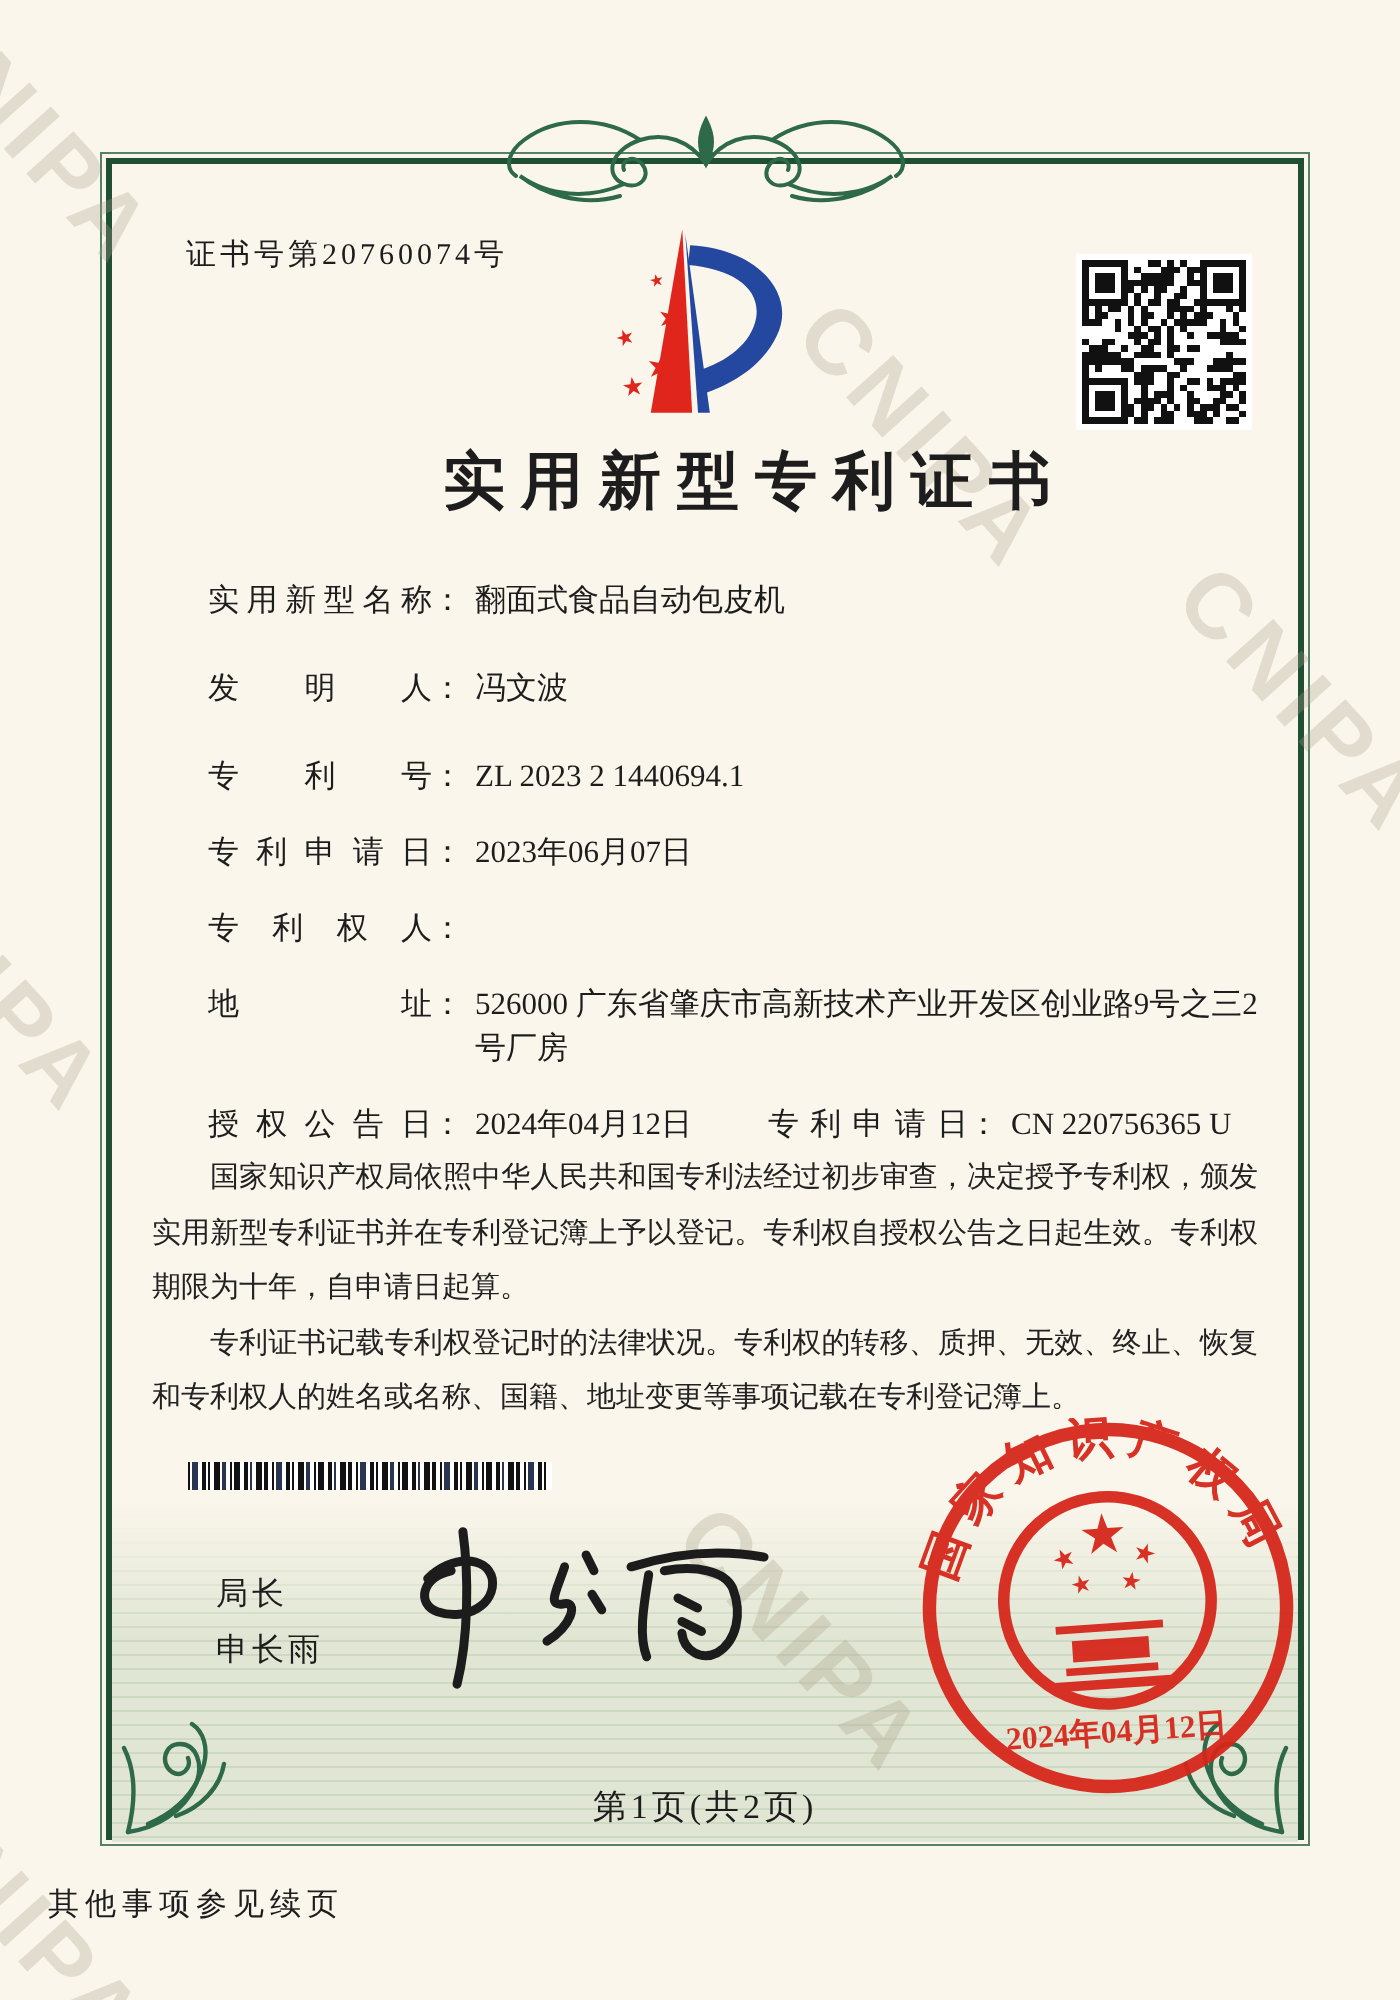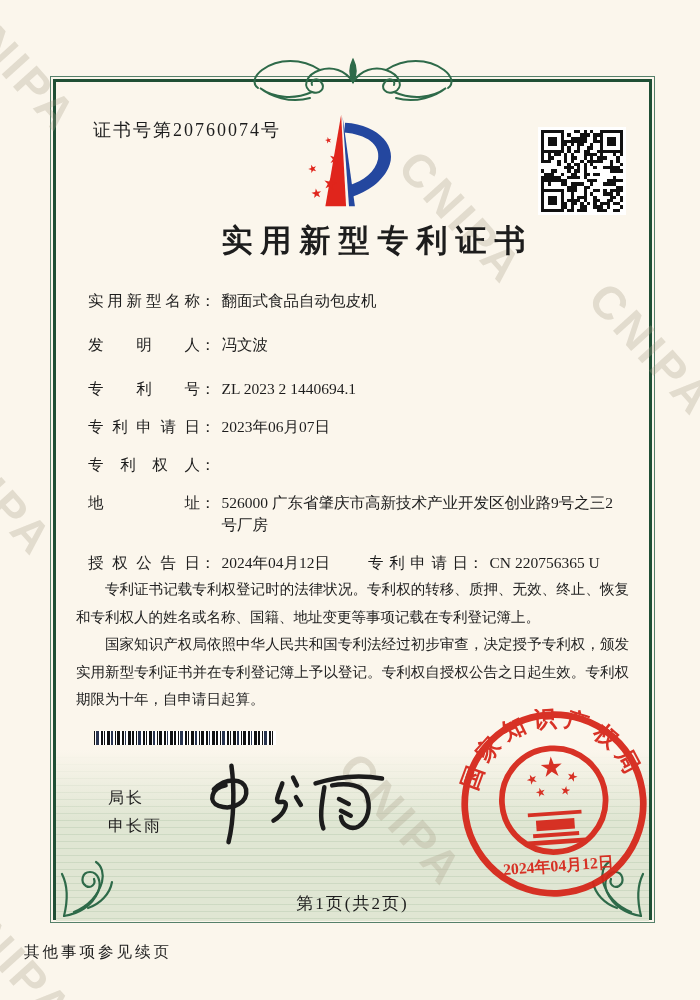--- a/index.html
+++ b/index.html
@@ -28,28 +28,28 @@
   
   .band{
     position:absolute;left:56px;top:750px;width:593px;height:171px;z-index:2;
     background:
       linear-gradient(to bottom, rgba(251,246,236,1) 0, rgba(251,246,236,0) 70px),
       repeating-linear-gradient(to bottom, rgba(110,150,110,0.16) 0 1px, rgba(0,0,0,0) 1px 7px),
       #e0e6d3;
   }
   .ornament{z-index:3;}
   .content{position:absolute;inset:0;z-index:6;}
-  .cert-no{position:absolute;left:93px;top:118px;font-size:18px;letter-spacing:2px;}
+  .cert-no{position:absolute;left:93px;top:118px;font-size:15px;letter-spacing:2px;}
   .logo{position:absolute;left:286px;top:110px;width:128px;height:106px;}
   .qr{position:absolute;left:538px;top:127px;width:82px;height:82px;background:#fff;padding:3px;}
   .title{
     position:absolute;left:50px;top:220px;width:655px;text-align:center;
     font-size:31px;font-weight:700;letter-spacing:8px;
   }
-  .fields{position:absolute;left:88px;top:290px;width:540px;font-size:15.5px;}
+  .fields{position:absolute;left:104px;top:290px;width:540px;font-size:15.5px;}
   .frow{display:flex;align-items:flex-start;line-height:22px;margin-bottom:22px;}
   .frow.tight{margin-bottom:16px;}
   .flabel{
     display:inline-block;width:112px;flex:0 0 112px;
     text-align:justify;text-align-last:justify;
   }
   .fcolon{flex:0 0 auto;margin-right:6px;}
   .fvalue{flex:1 1 auto;}
   .frow-double{display:flex;line-height:22px;}
   .fgroup2{display:flex;margin-left:38px;}
@@ -507,22 +507,22 @@
         <span>2024年04月12日</span>
       <span class="fgroup2">
         <span class="flabel">专利申请日</span>
           <span class="fcolon">：</span>
           <span>CN 220756365 U</span>
       </span>
     </div>
   </div>
 
   <div class="paras">
+    <p>国家知识产权局依照中华人民共和国专利法经过初步审查，决定授予专利权，颁发实用新型专利证书并在专利登记簿上予以登记。专利权自授权公告之日起生效。专利权期限为十年，自申请日起算。</p>
     <p>专利证书记载专利权登记时的法律状况。专利权的转移、质押、无效、终止、恢复和专利权人的姓名或名称、国籍、地址变更等事项记载在专利登记簿上。</p>
-    <p>国家知识产权局依照中华人民共和国专利法经过初步审查，决定授予专利权，颁发实用新型专利证书并在专利登记簿上予以登记。专利权自授权公告之日起生效。专利权期限为十年，自申请日起算。</p>
   </div>
 
   <svg class="barcode" id="barcode" viewBox="0 0 182 14" preserveAspectRatio="none">
       <rect x="0" y="0" width="1" height="14" fill="#111"></rect>
       <rect x="2" y="0" width="3" height="14" fill="#2a3550"></rect>
       <rect x="7" y="0" width="2" height="14" fill="#111"></rect>
       <rect x="10" y="0" width="1" height="14" fill="#111"></rect>
       <rect x="13" y="0" width="3" height="14" fill="#111"></rect>
       <rect x="17" y="0" width="2" height="14" fill="#2a3550"></rect>
       <rect x="21" y="0" width="1" height="14" fill="#111"></rect>

